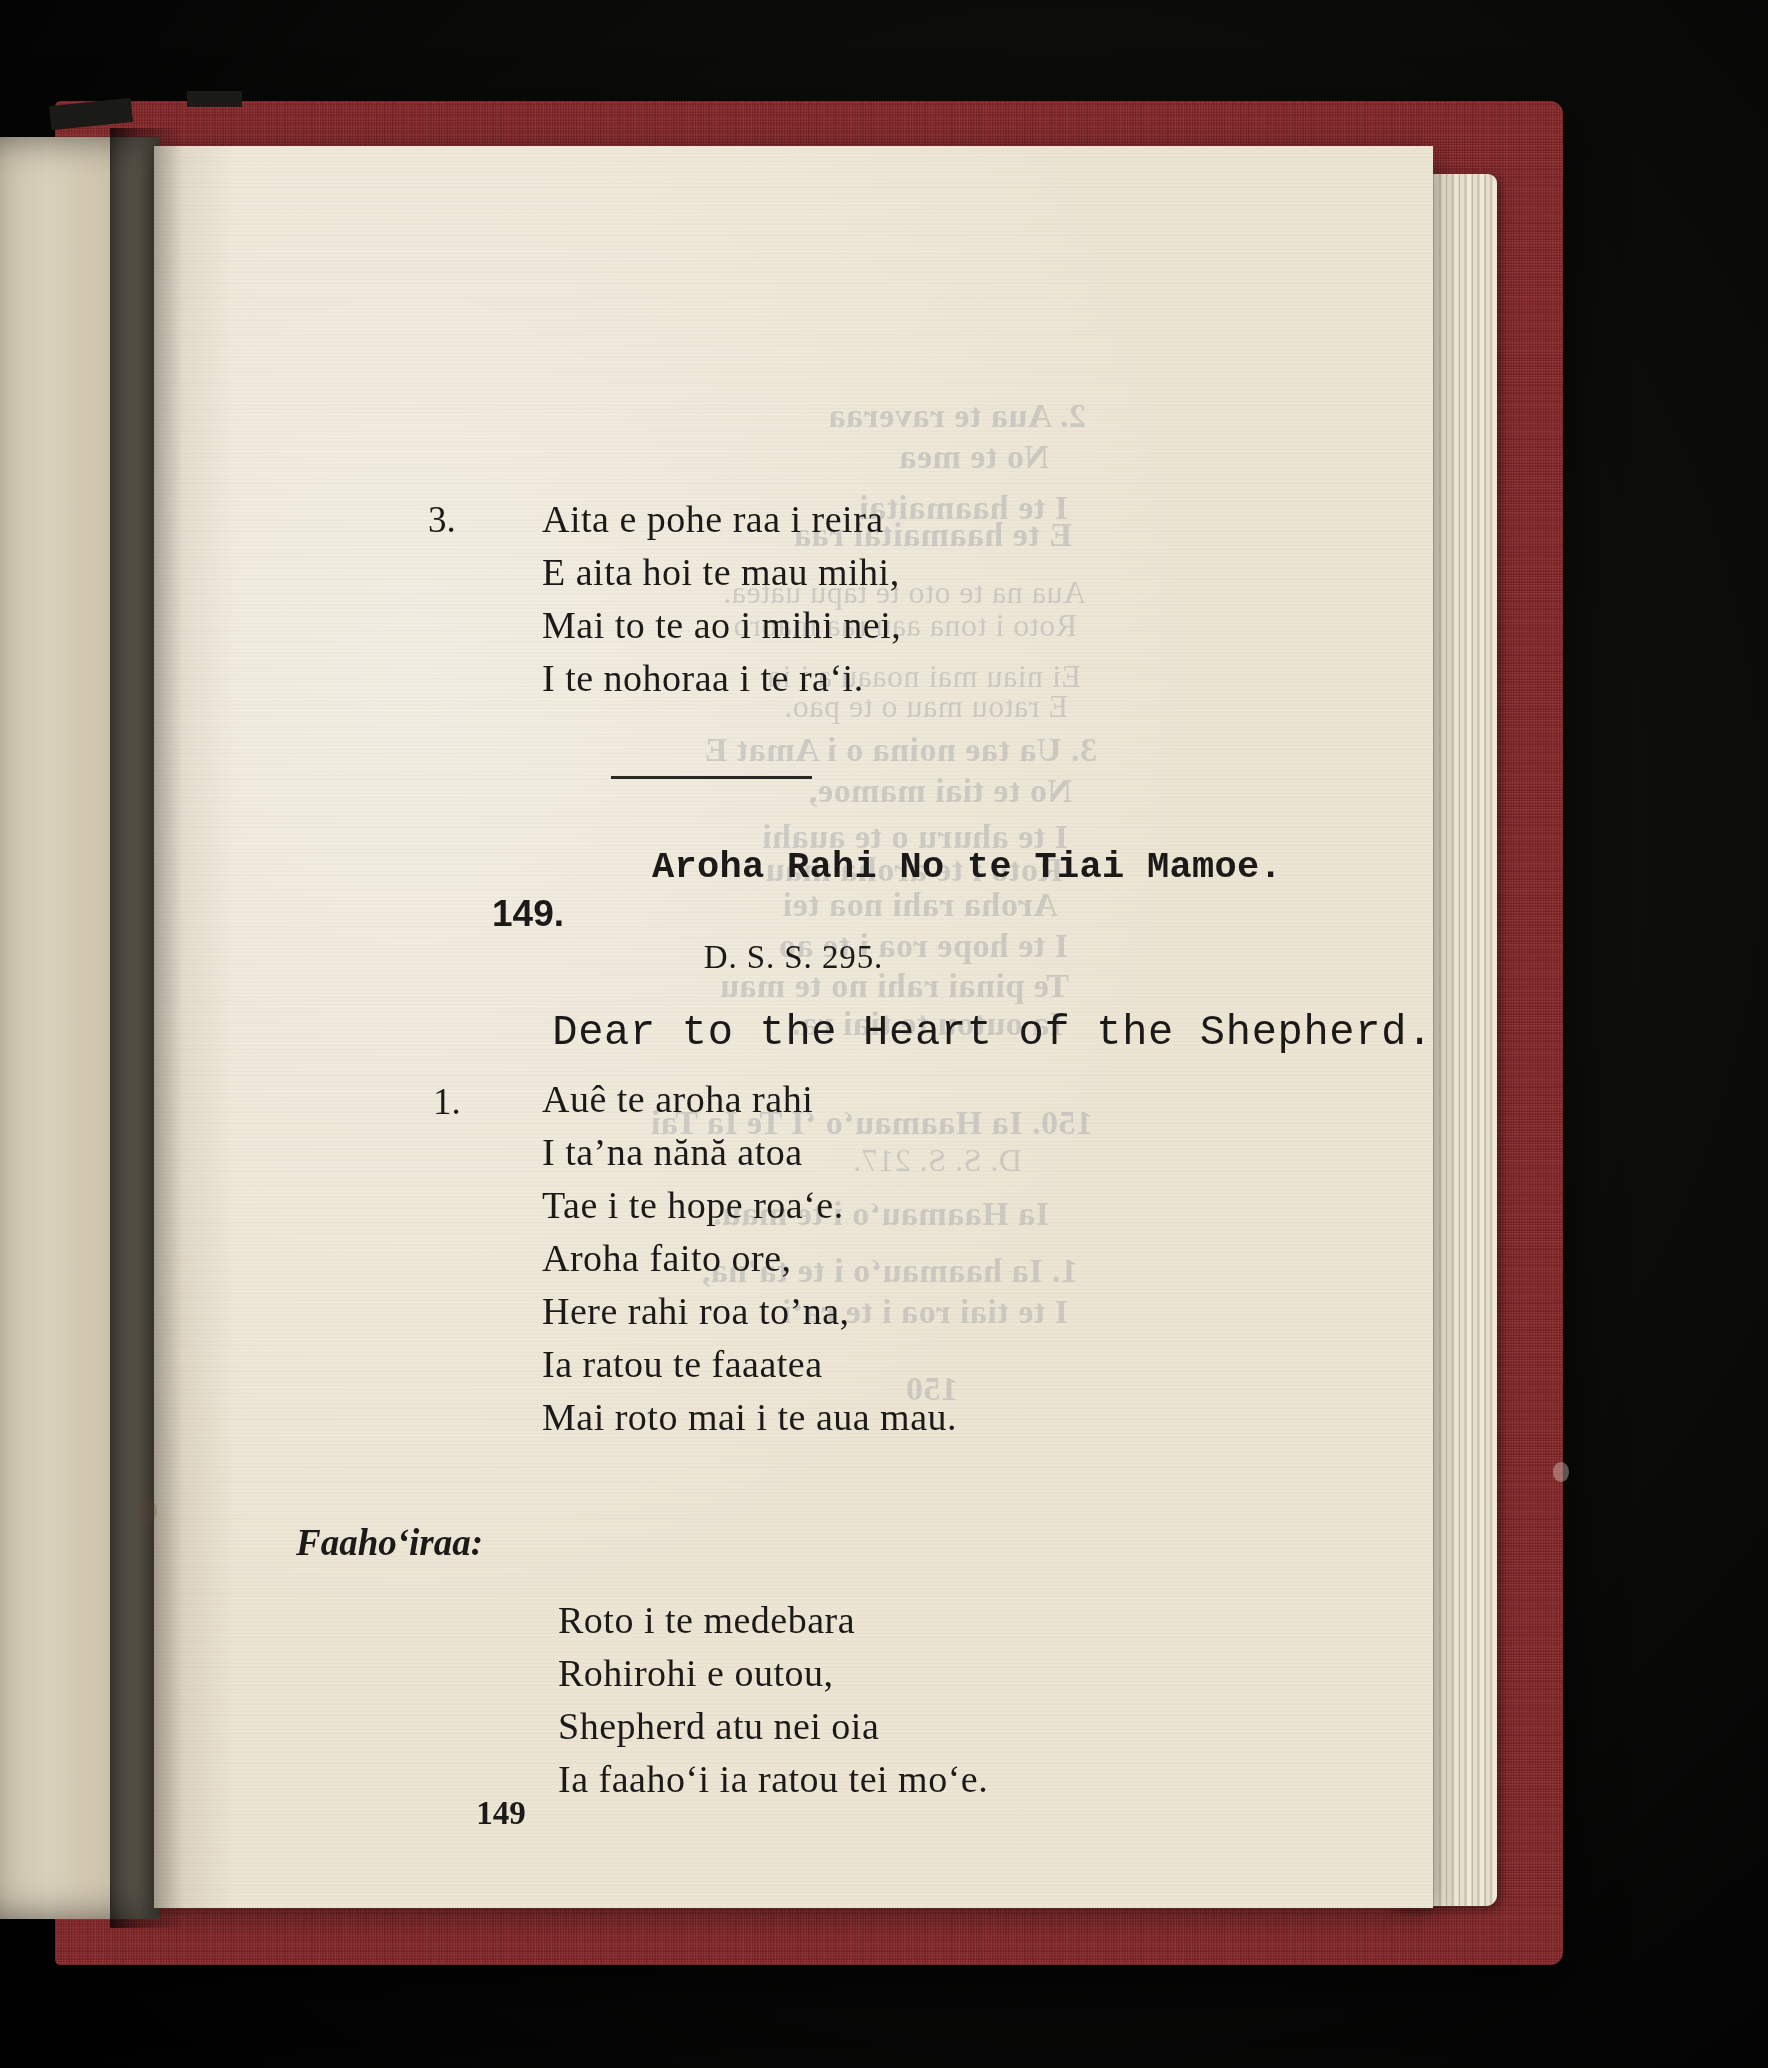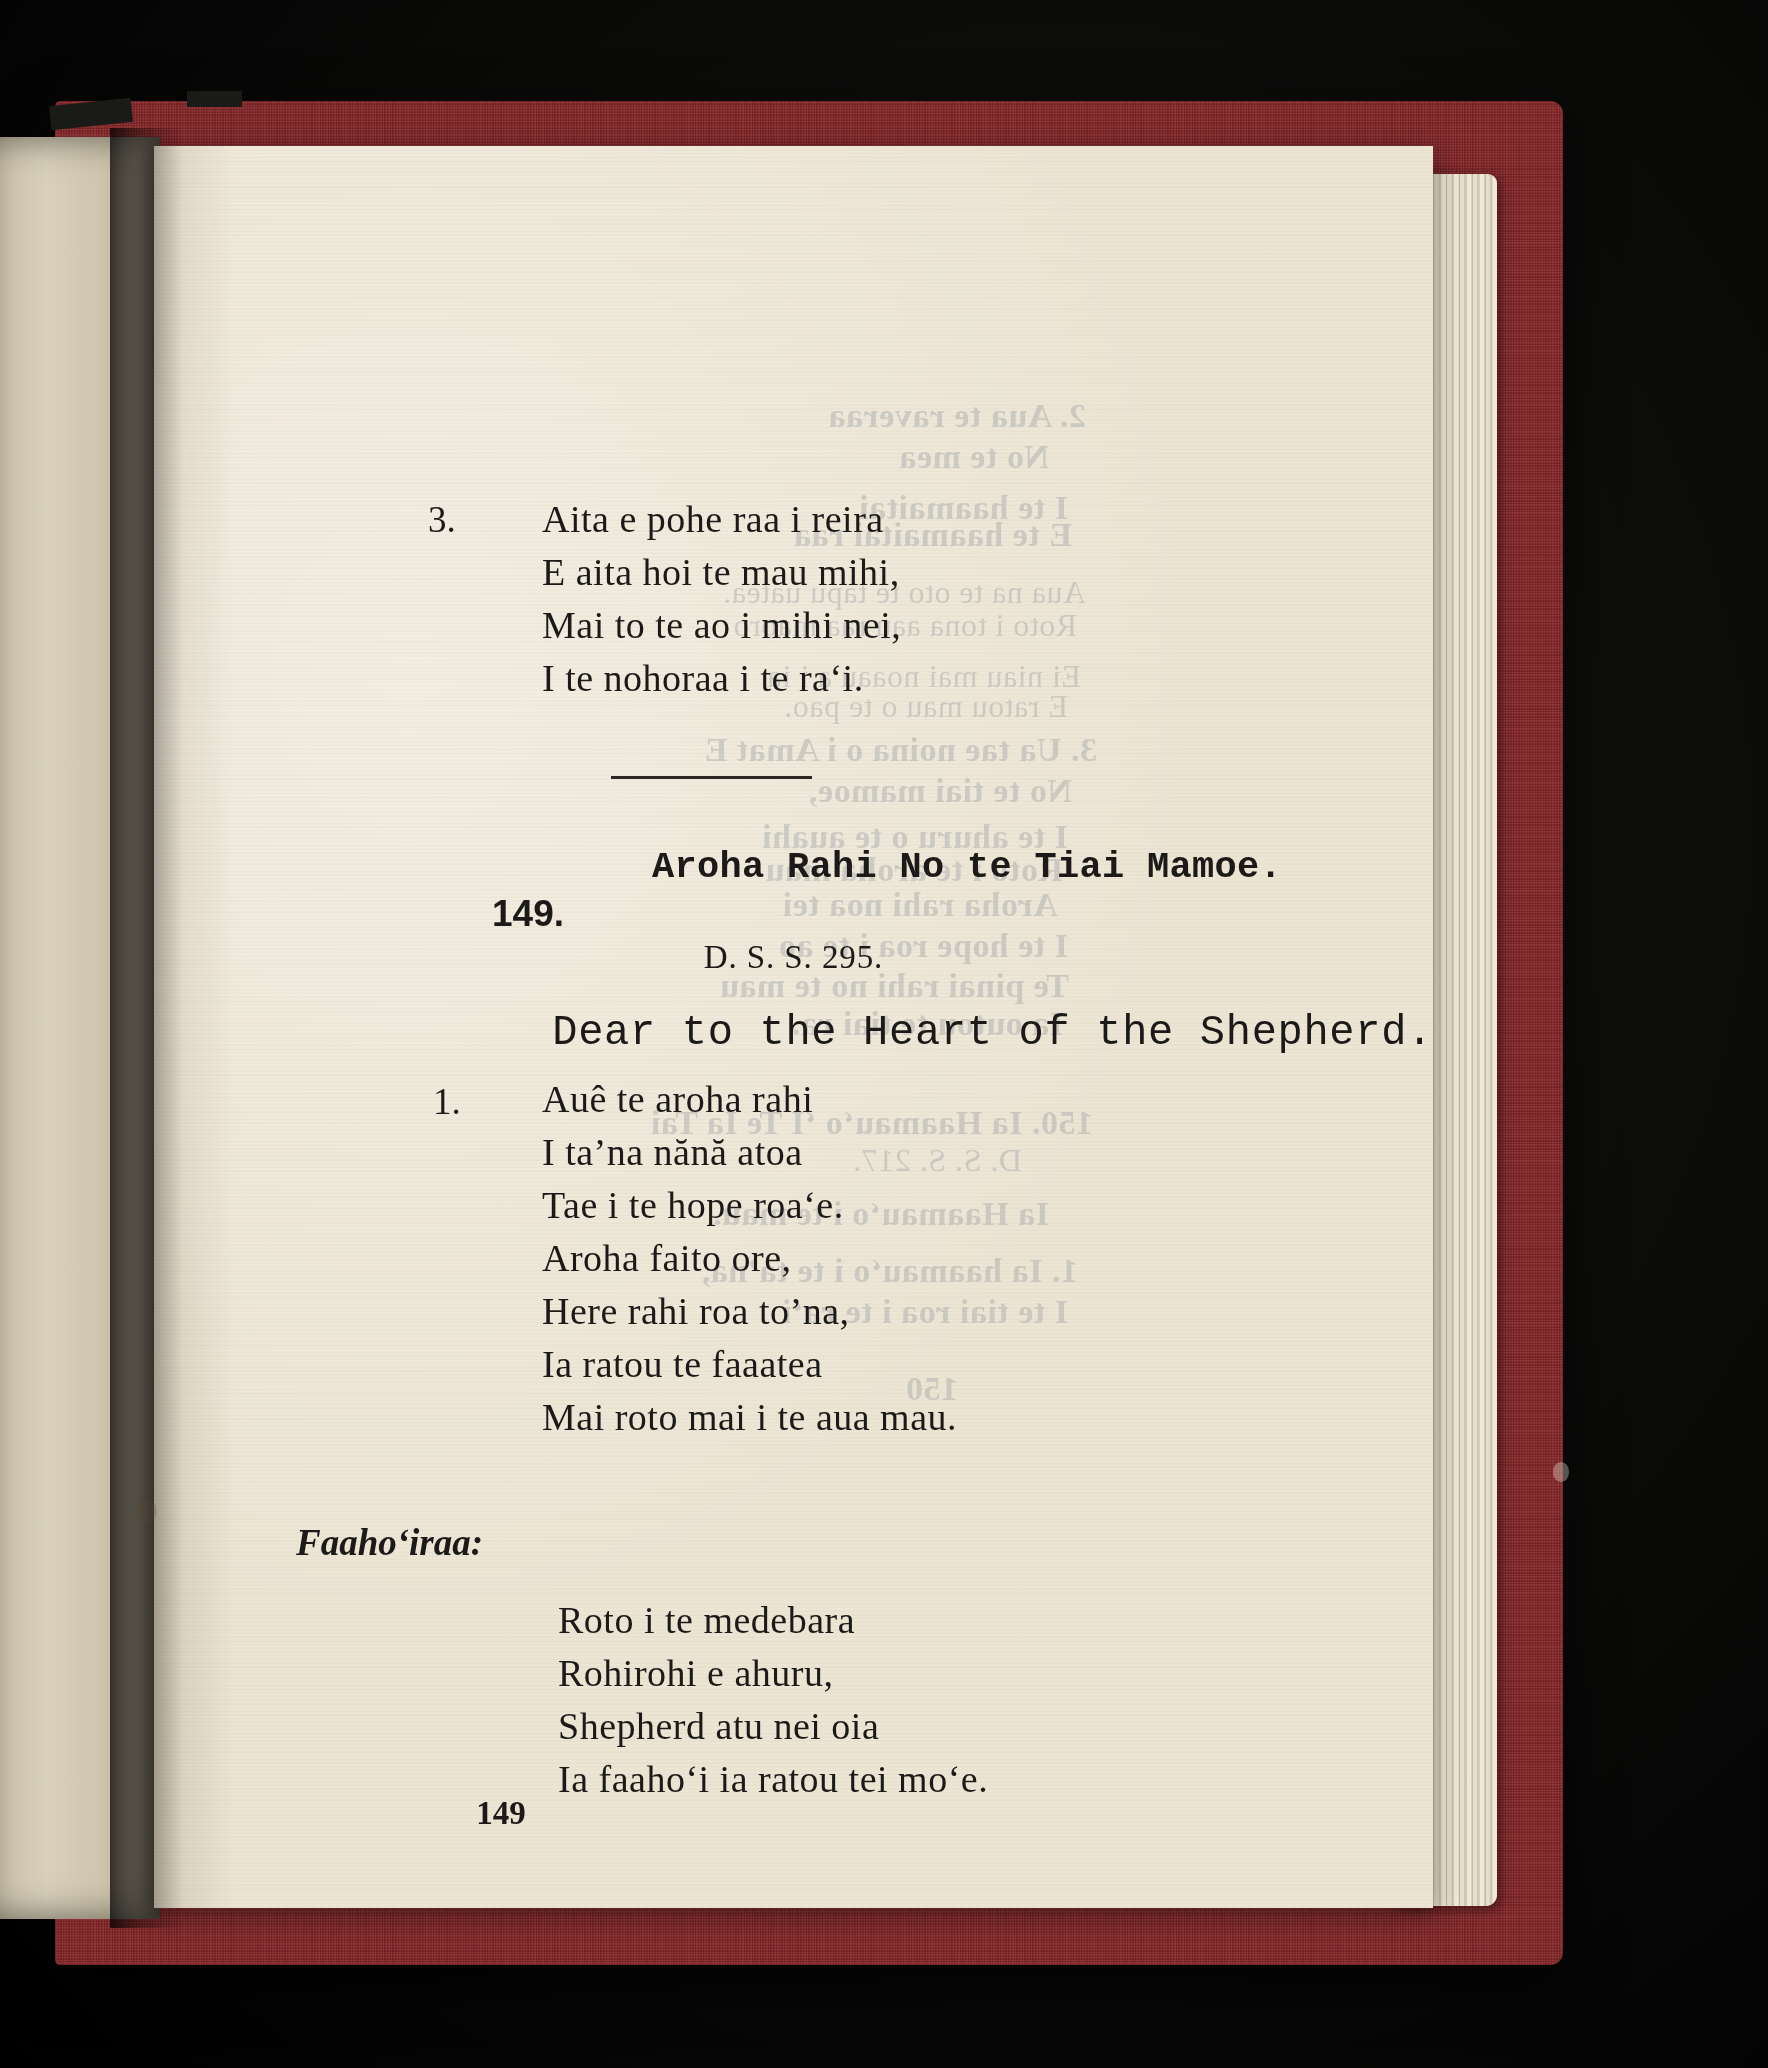--- a/index.html
+++ b/index.html
@@ -284,21 +284,21 @@
         <div class="line">Tae i te hope roa‘e.</div>
         <div class="line">Aroha faito ore,</div>
         <div class="line">Here rahi roa to’na,</div>
         <div class="line">Ia ratou te faaatea</div>
         <div class="line">Mai roto mai i te aua mau.</div>
       </div>
 
       <div class="chorus-label" style="left:142px; top:1375px;">Faaho‘iraa:</div>
       <div class="verse" style="left:404px; top:1448px;">
         <div class="line">Roto i te medebara</div>
-        <div class="line">Rohirohi e ahuru,</div>
+        <div class="line">Rohirohi e outou,</div>
         <div class="line">Shepherd atu nei oia</div>
         <div class="line">Ia faaho‘i ia ratou tei mo‘e.</div>
       </div>
 
       <div class="folio" style="top:1649px; width:694px; left:0;">149</div>
     </div>
   </div>
 
   <div class="gutter"></div>
 

